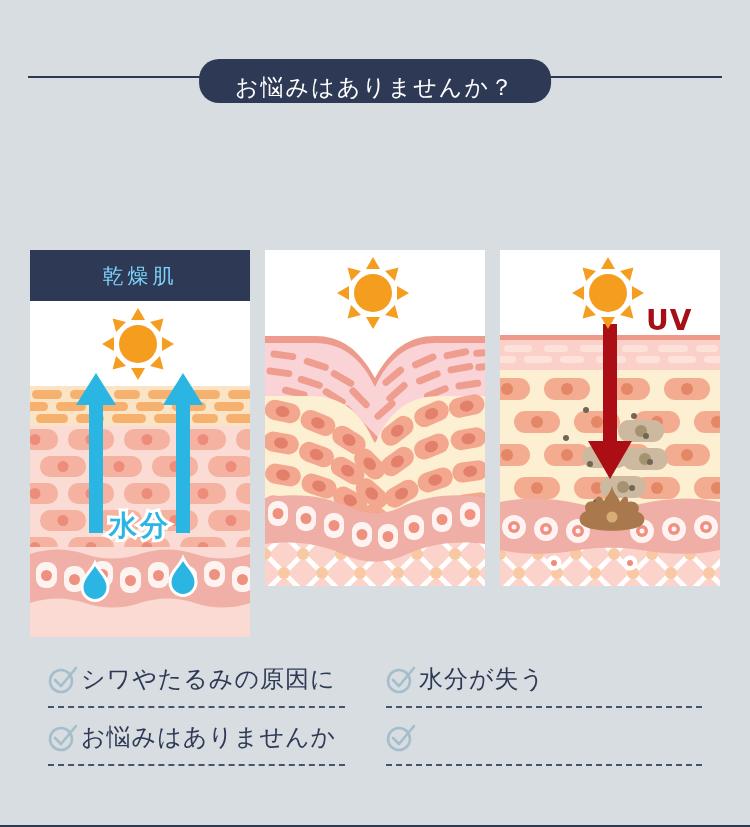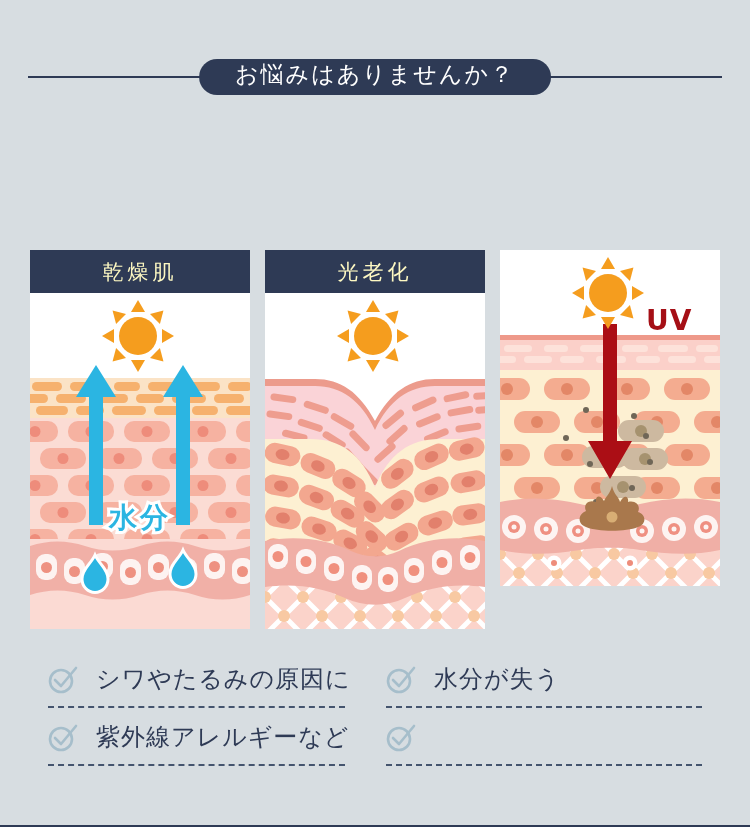--- a/index.html
+++ b/index.html
@@ -4,38 +4,38 @@
 <style>
   html,body { margin:0; padding:0; }
   .page {
     position:relative; width:750px; height:827px; overflow:hidden;
     background:#D7DDE1;
     font-family:"DejaVu Sans","Liberation Sans",sans-serif;
   }
   .rule { position:absolute; top:76px; left:28px; width:694px; height:2px; background:#2E3A55; }
   .pill {
     position:absolute; top:59px; left:50%; transform:translateX(-50%);
-    height:36px; padding:0 36px; background:#2E3A55; border-radius:20px;
+    height:44px; padding:0 36px; background:#2E3A55; border-radius:20px;
     color:#fff; font-size:23px; letter-spacing:2px; white-space:nowrap;
-    display:flex; align-items:flex-start; justify-content:center;
+    display:flex; align-items:flex-end; justify-content:center;
   }
   .panels { position:absolute; top:250px; left:30px; display:flex; gap:15px; }
   .panel { width:220px; }
   .panel-head {
-    height:43px; background:#2E3A55; color:#fef9c3;
+    height:51px; background:#2E3A55; color:#7dd3fc;
     display:flex; align-items:center; justify-content:center;
     font-size:21px; letter-spacing:4px;
   }
   .panel-body { display:block; width:220px; height:336px; background:#fff; }
   .checklist {
     position:absolute; top:663px; left:48px; width:654px;
     display:grid; grid-template-columns:297px 1fr; column-gap:41px; row-gap:13px;
   }
   .check-item {
-    display:flex; align-items:center; gap:17px;
+    display:flex; align-items:center; gap:2px;
     padding-bottom:11px; border-bottom:2px dashed #44546E;
     color:#2E3A55; font-size:24px; letter-spacing:1px; white-space:nowrap;
   }
   .check-icon svg { display:block; }
   .baseline { position:absolute; left:0; bottom:0; width:750px; height:2px; background:#2E3A55; }
 </style>
 </head>
 <body>
 
 <div class="page">
@@ -145,23 +145,20 @@
         <text x="110" y="234" text-anchor="middle" font-size="28" font-weight="bold" letter-spacing="3" fill="#2BB5E2" stroke="#FFFFFF" stroke-width="6" paint-order="stroke">水分</text>
         <g>
           <use href="#p1-drop" transform="translate(65,281)" fill="#2BB5E2" stroke="#FFFFFF" stroke-width="3"></use>
           <use href="#p1-drop" transform="translate(153,276)" fill="#2BB5E2" stroke="#FFFFFF" stroke-width="3"></use>
         </g>
         <use href="#p1-sun" transform="translate(108,43)"></use>
       </svg>
     </div>
 
     <div class="panel">
-      <div class="panel-head">
-        <span>光老化</span>
-      </div>
       <svg class="panel-body" viewBox="0 0 220 336">
         <defs>
           <g id="p2-sun">
               <g fill="#F59D1E">
                 <circle r="19"></circle>
             <path d="M-7,-24 L7,-24 L0,-36 Z"></path>
                 <path d="M-7,-24 L7,-24 L0,-36 Z" transform="rotate(45)"></path>
             <path d="M-7,-24 L7,-24 L0,-36 Z" transform="rotate(90)"></path>
                 <path d="M-7,-24 L7,-24 L0,-36 Z" transform="rotate(135)"></path>
             <path d="M-7,-24 L7,-24 L0,-36 Z" transform="rotate(180)"></path>
@@ -404,21 +401,21 @@
       </span>
       <span>水分が失う</span>
     </div>
     <div class="check-item">
       <span class="check-icon">
         <svg width="31" height="31" viewBox="0 0 31 31">
             <circle cx="13" cy="17" r="11" fill="none" stroke="#A6BECB" stroke-width="2.6"></circle>
             <path d="M7,16 L13,22 L28,4" fill="none" stroke="#A6BECB" stroke-width="2.6" stroke-linecap="round" stroke-linejoin="round"></path>
           </svg>
       </span>
-      <span>紫外線アレルギーなど</span>
+      <span>お悩みはありませんか</span>
     </div>
     <div class="check-item">
       <span class="check-icon">
         <svg width="31" height="31" viewBox="0 0 31 31">
             <circle cx="13" cy="17" r="11" fill="none" stroke="#A6BECB" stroke-width="2.6"></circle>
             <path d="M7,16 L13,22 L28,4" fill="none" stroke="#A6BECB" stroke-width="2.6" stroke-linecap="round" stroke-linejoin="round"></path>
           </svg>
       </span>
     </div>
   </div>

